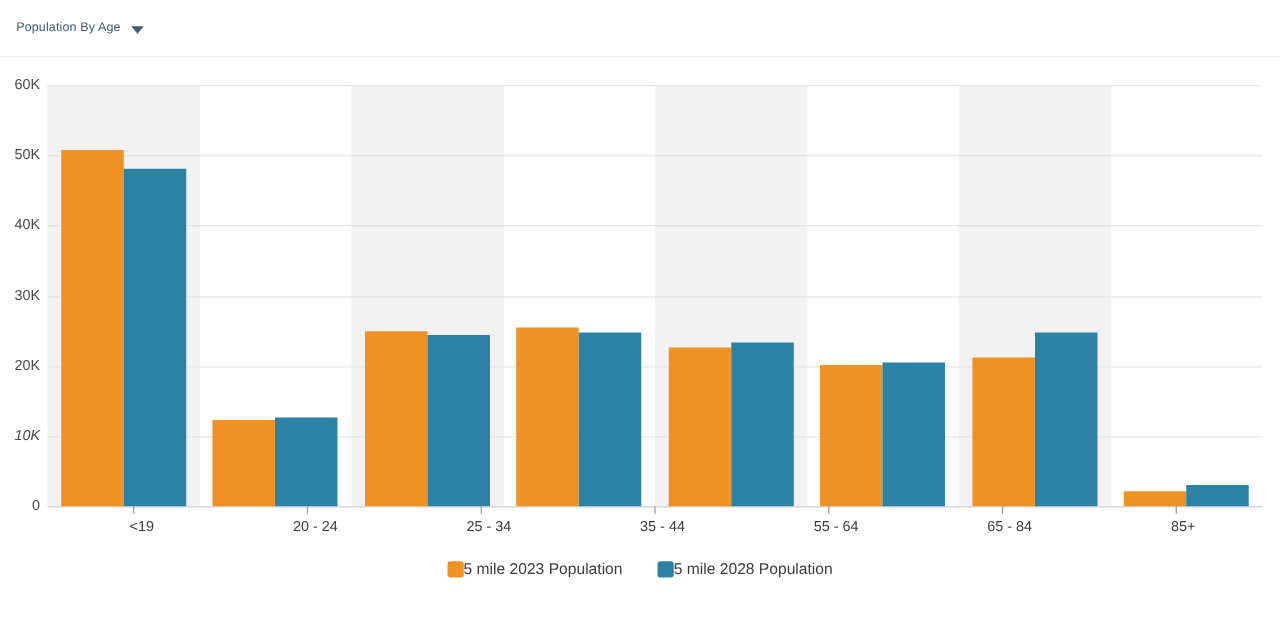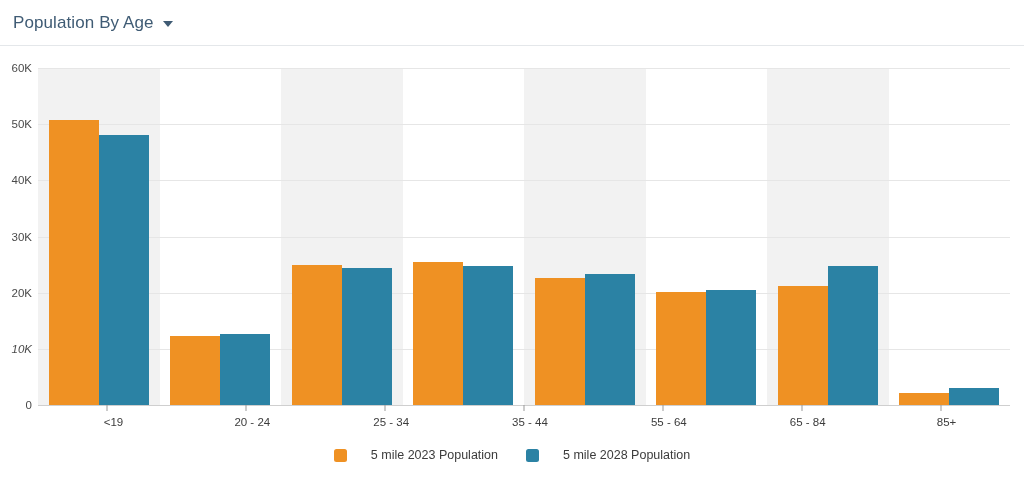--- a/index.html
+++ b/index.html
@@ -31,21 +31,21 @@
   }
   .header-select {
     display: flex;
     align-items: center;
     gap: 9px;
     margin-left: 13px;
     cursor: pointer;
     user-select: none;
   }
   .header-title {
-    font-size: 17px;
+    font-size: 10px;
     color: #3f5b74;
     letter-spacing: 0.1px;
     white-space: nowrap;
   }
   .caret {
     width: 0; height: 0;
     border-left: 5.5px solid transparent;
     border-right: 5.5px solid transparent;
     border-top: 6px solid #3f5b74;
     margin-top: 3px;
@@ -155,21 +155,21 @@
     top: 402px;          
     width: 1024px;
     display: flex;
     justify-content: center;
     align-items: center;
     gap: 28px;
   }
   .legend-item {
     display: flex;
     align-items: center;
-    gap: 24px;
+    gap: 0;
     cursor: pointer;
   }
   .swatch {
     width: 13px;
     height: 13px;
     border-radius: 2.5px;
     display: block;
   }
   .legend-label {
     font-size: 12.5px;

